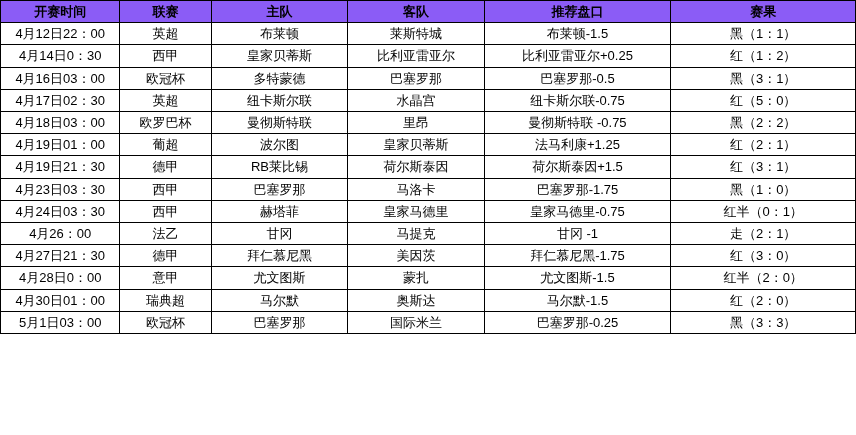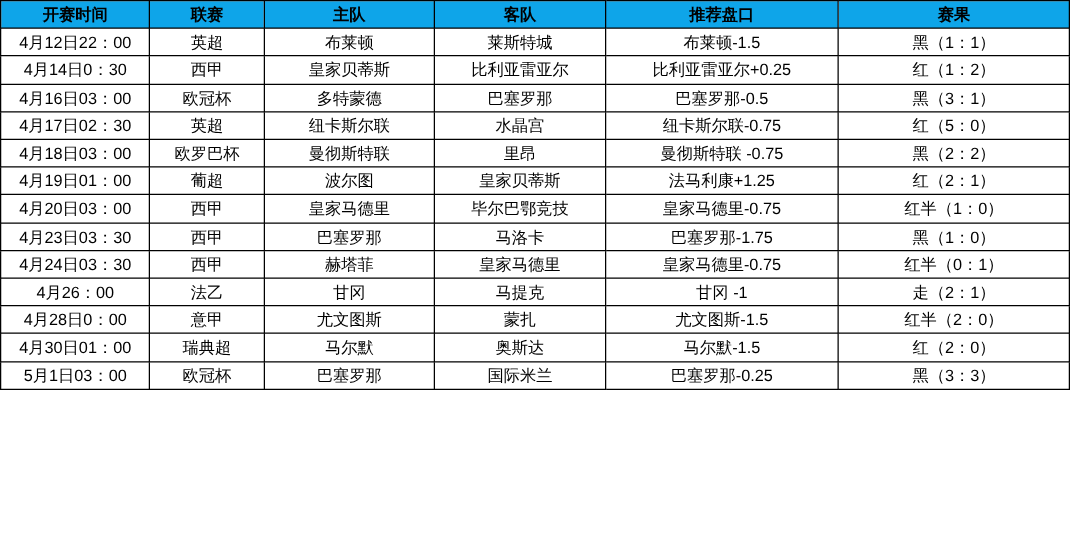--- a/index.html
+++ b/index.html
@@ -25,21 +25,21 @@
     text-align: center;
     vertical-align: middle;
     font-size: 13px;
     color: #000000;
     height: 21.2px;
     line-height: 21.2px;
     white-space: nowrap;
     overflow: hidden;
   }
   thead th {
-    background: #0ea5e9;
+    background: #8b5cf6;
     font-weight: bold;
     font-size: 14px;
     height: 24px;
     line-height: 24px;
   }
   .c-time   { width: 118px; }
   .c-league { width: 90px; }
   .c-home   { width: 135px; margin-left: 12px; }
   .c-away   { width: 135px; }
   .c-odds   { width: 185px; }
@@ -106,26 +106,26 @@
       </tr>
       <tr>
         <td class="c-time">4月19日01：00</td>
         <td class="c-league">葡超</td>
         <td class="c-home">波尔图</td>
         <td class="c-away">皇家贝蒂斯</td>
         <td class="c-odds">法马利康+1.25</td>
         <td class="c-result result-red">红（2：1）</td>
       </tr>
       <tr>
-        <td class="c-time">4月20日03：00</td>
-        <td class="c-league">西甲</td>
-        <td class="c-home">皇家马德里</td>
-        <td class="c-away">毕尔巴鄂竞技</td>
-        <td class="c-odds">皇家马德里-0.75</td>
-        <td class="c-result result-red">红半（1：0）</td>
+        <td class="c-time">4月19日21：30</td>
+        <td class="c-league">德甲</td>
+        <td class="c-home">RB莱比锡</td>
+        <td class="c-away">荷尔斯泰因</td>
+        <td class="c-odds">荷尔斯泰因+1.5</td>
+        <td class="c-result result-red">红（3：1）</td>
       </tr>
       <tr>
         <td class="c-time">4月23日03：30</td>
         <td class="c-league">西甲</td>
         <td class="c-home">巴塞罗那</td>
         <td class="c-away">马洛卡</td>
         <td class="c-odds">巴塞罗那-1.75</td>
         <td class="c-result result-black">黑（1：0）</td>
       </tr>
       <tr>
@@ -136,20 +136,28 @@
         <td class="c-odds">皇家马德里-0.75</td>
         <td class="c-result result-red">红半（0：1）</td>
       </tr>
       <tr>
         <td class="c-time">4月26：00</td>
         <td class="c-league">法乙</td>
         <td class="c-home">甘冈</td>
         <td class="c-away">马提克</td>
         <td class="c-odds">甘冈 -1</td>
         <td class="c-result result-blue">走（2：1）</td>
+      </tr>
+      <tr>
+        <td class="c-time">4月27日21：30</td>
+        <td class="c-league">德甲</td>
+        <td class="c-home">拜仁慕尼黑</td>
+        <td class="c-away">美因茨</td>
+        <td class="c-odds">拜仁慕尼黑-1.75</td>
+        <td class="c-result result-red">红（3：0）</td>
       </tr>
       <tr>
         <td class="c-time">4月28日0：00</td>
         <td class="c-league">意甲</td>
         <td class="c-home">尤文图斯</td>
         <td class="c-away">蒙扎</td>
         <td class="c-odds">尤文图斯-1.5</td>
         <td class="c-result result-red">红半（2：0）</td>
       </tr>
       <tr>

